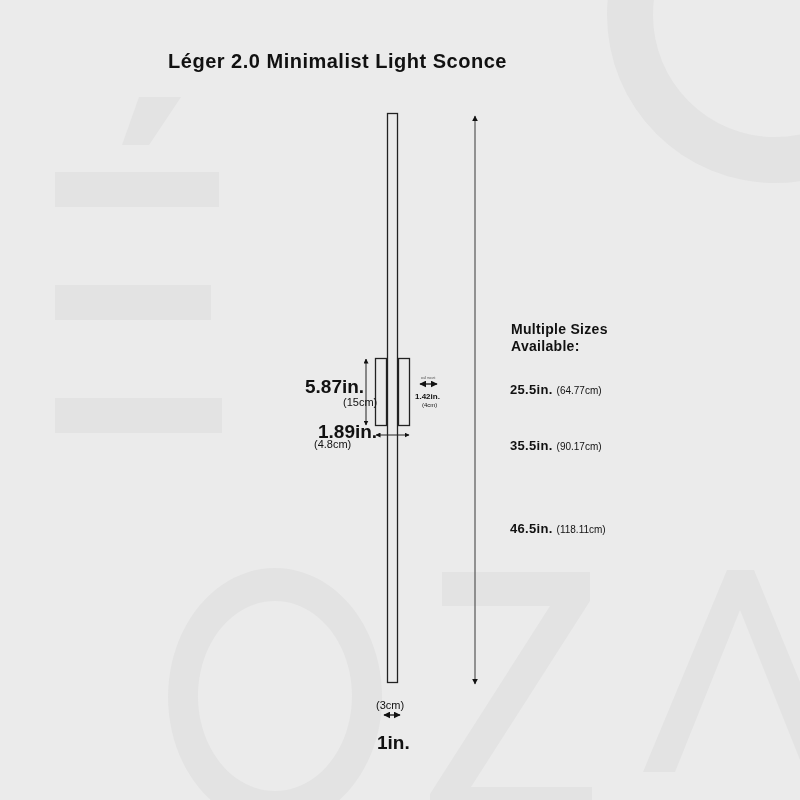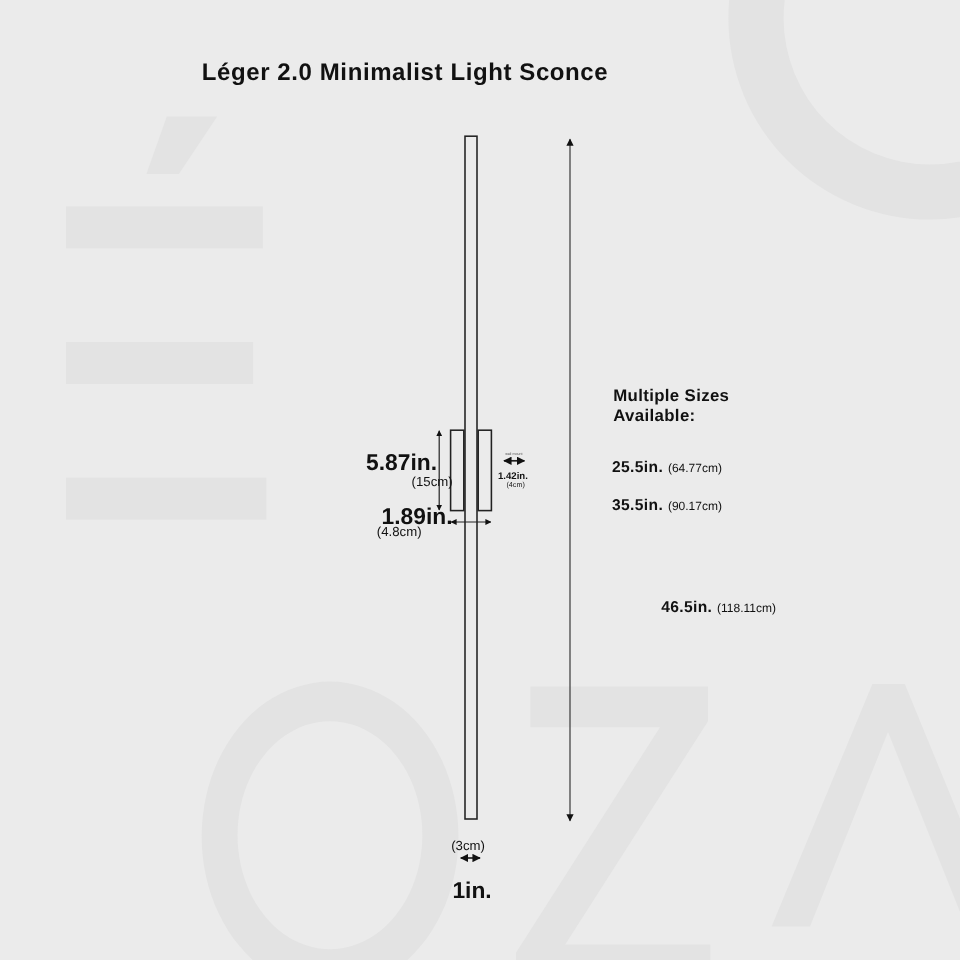--- a/index.html
+++ b/index.html
@@ -86,18 +86,18 @@
 <div class="abs dim-small" style="left:376px; top:699px;">(3cm)</div>
 
 <div class="abs sizes-head">
   <div>Multiple Sizes</div>
   <div>Available:</div>
 </div>
 
 <div class="abs size-row" style="top:380px;">
   <span class="big">25.5in.</span><span class="small">(64.77cm)</span>
 </div>
-<div class="abs size-row" style="top:412px;">
+<div class="abs size-row" style="top:436px;">
   <span class="big">35.5in.</span><span class="small">(90.17cm)</span>
 </div>
-<div class="abs size-row" style="top:497px;margin-left:41px;">
+<div class="abs size-row" style="top:519px;">
   <span class="big">46.5in.</span><span class="small">(118.11cm)</span>
 </div>
 
 </body></html>

